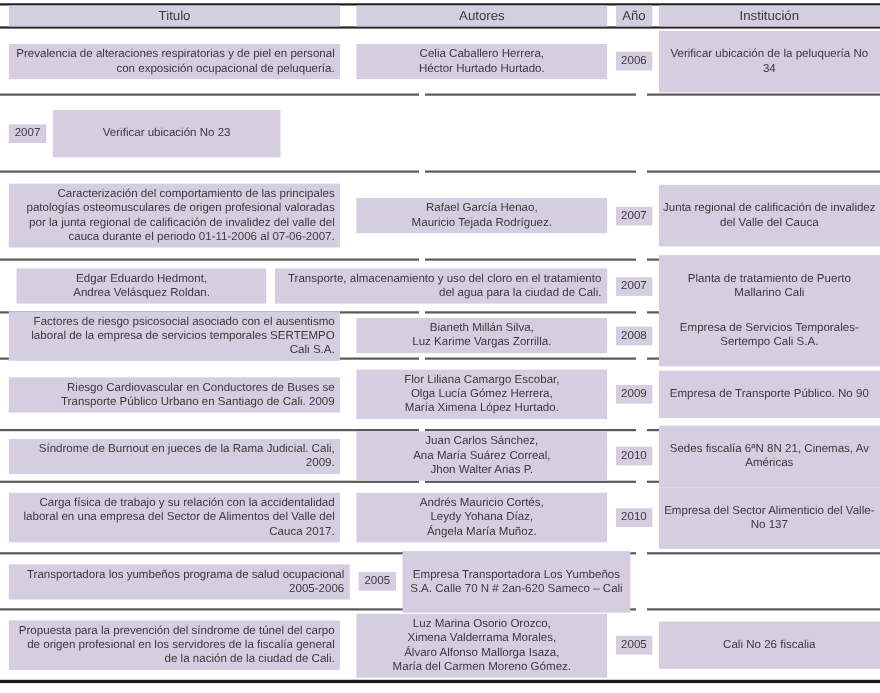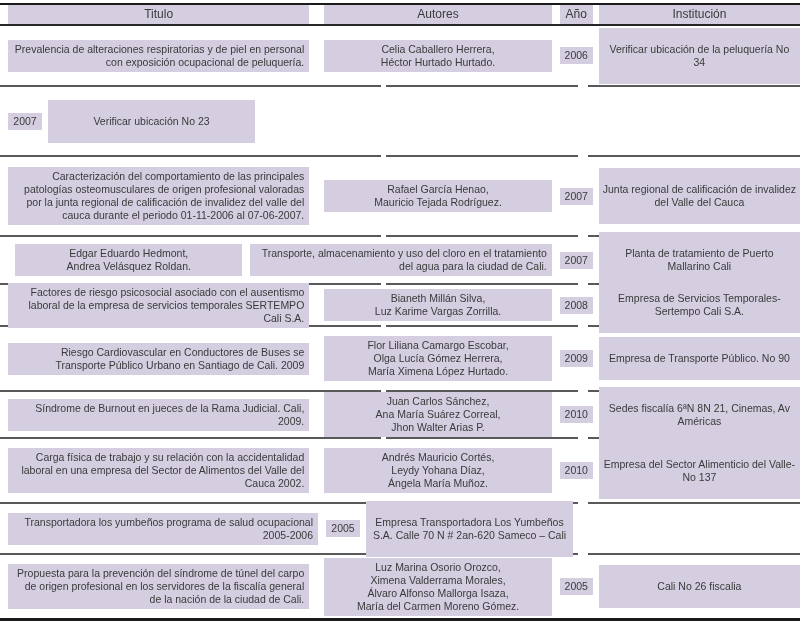--- a/index.html
+++ b/index.html
@@ -104,21 +104,21 @@
       <div class="cell c1">Síndrome de Burnout en jueces de la Rama Judicial. Cali, 2009.</div>
       <div class="cell c2">Juan Carlos Sánchez,
 Ana María Suárez Correal,
 Jhon Walter Arias P.</div>
       <div class="cell c3">2010</div>
       <div class="cell c4">Sedes fiscalía 6ªN 8N 21, Cinemas, Av Américas</div>
     </div>
     <div class="divider"></div>
 
     <div class="row r7">
-      <div class="cell c1">Carga física de trabajo y su relación con la accidentalidad laboral en una empresa del Sector de Alimentos del Valle del Cauca 2002.</div>
+      <div class="cell c1">Carga física de trabajo y su relación con la accidentalidad laboral en una empresa del Sector de Alimentos del Valle del Cauca 2017.</div>
       <div class="cell c2">Andrés Mauricio Cortés,
 Leydy Yohana Díaz,
 Ángela María Muñoz.</div>
       <div class="cell c3">2010</div>
       <div class="cell c4">Empresa del Sector Alimenticio del Valle- No 137</div>
     </div>
     <div class="divider"></div>
 
     <div class="row r8">
       <div class="cell c1">Transportadora los yumbeños programa de salud ocupacional 2005-2006</div>

